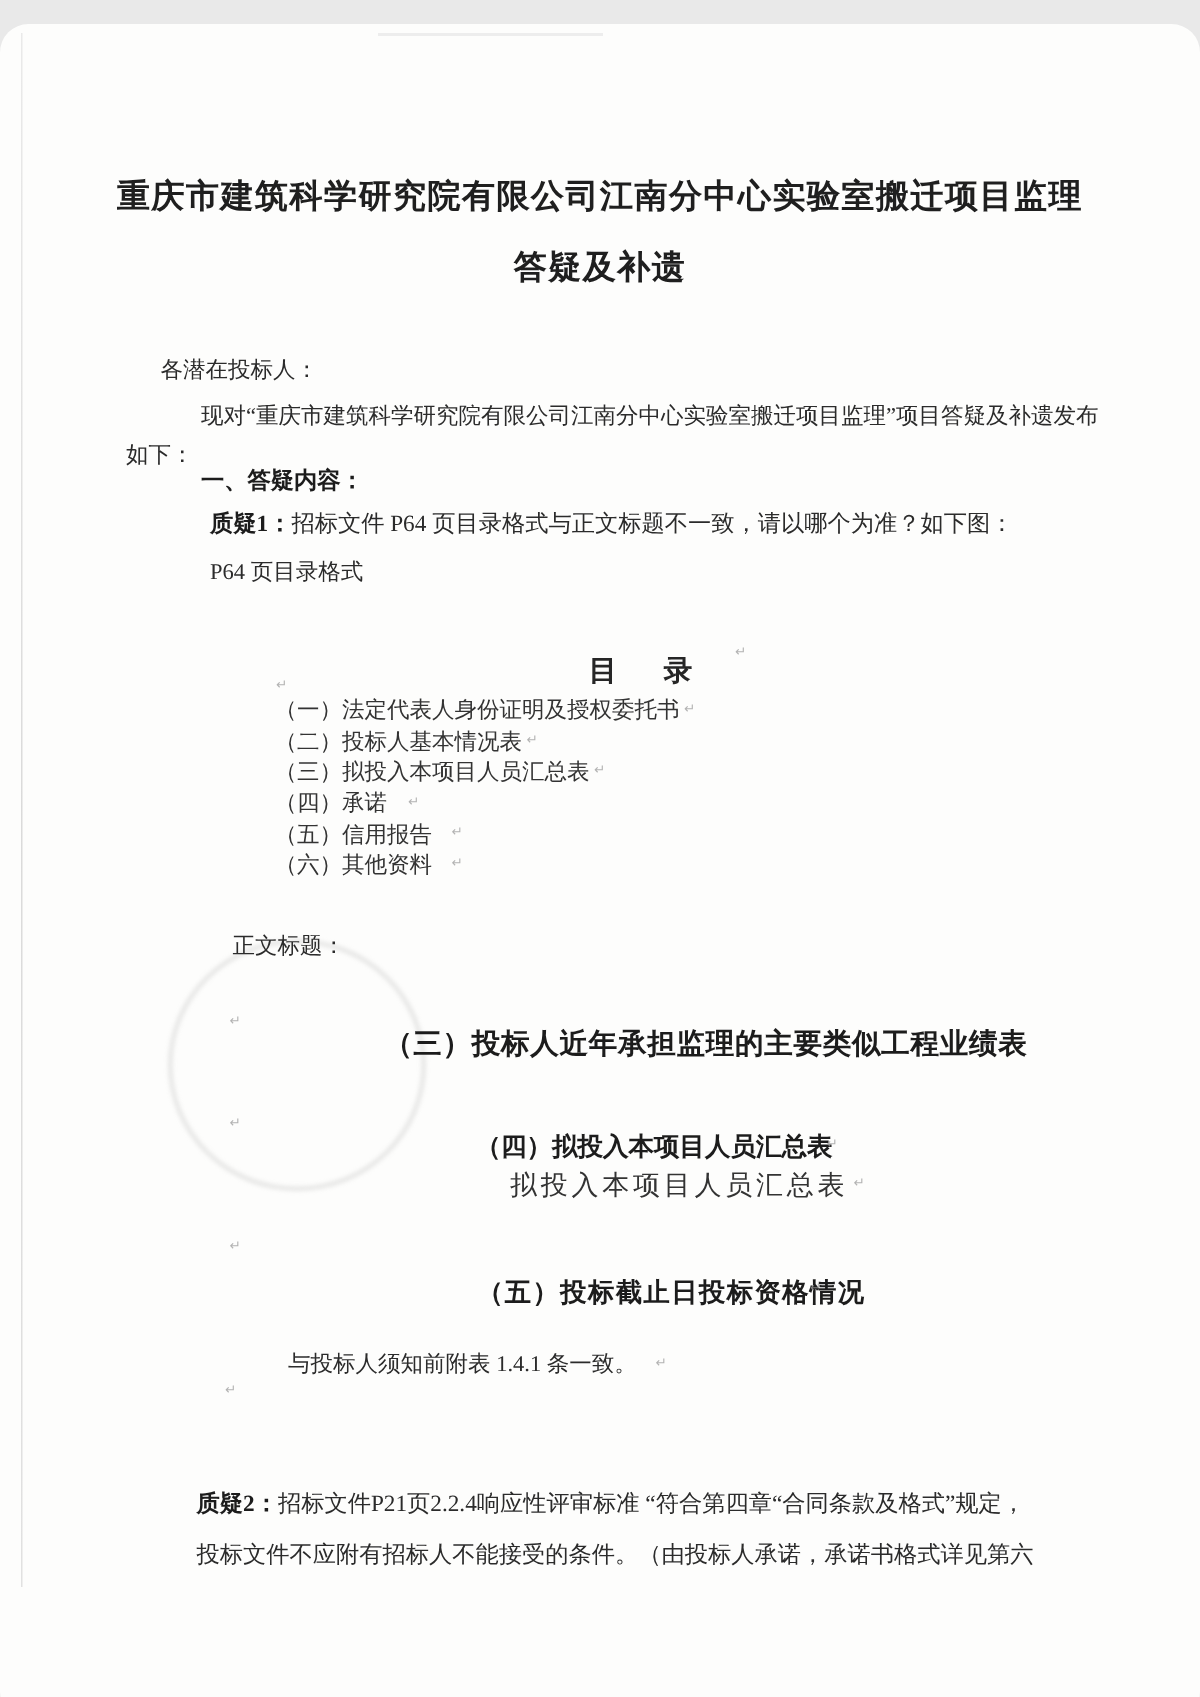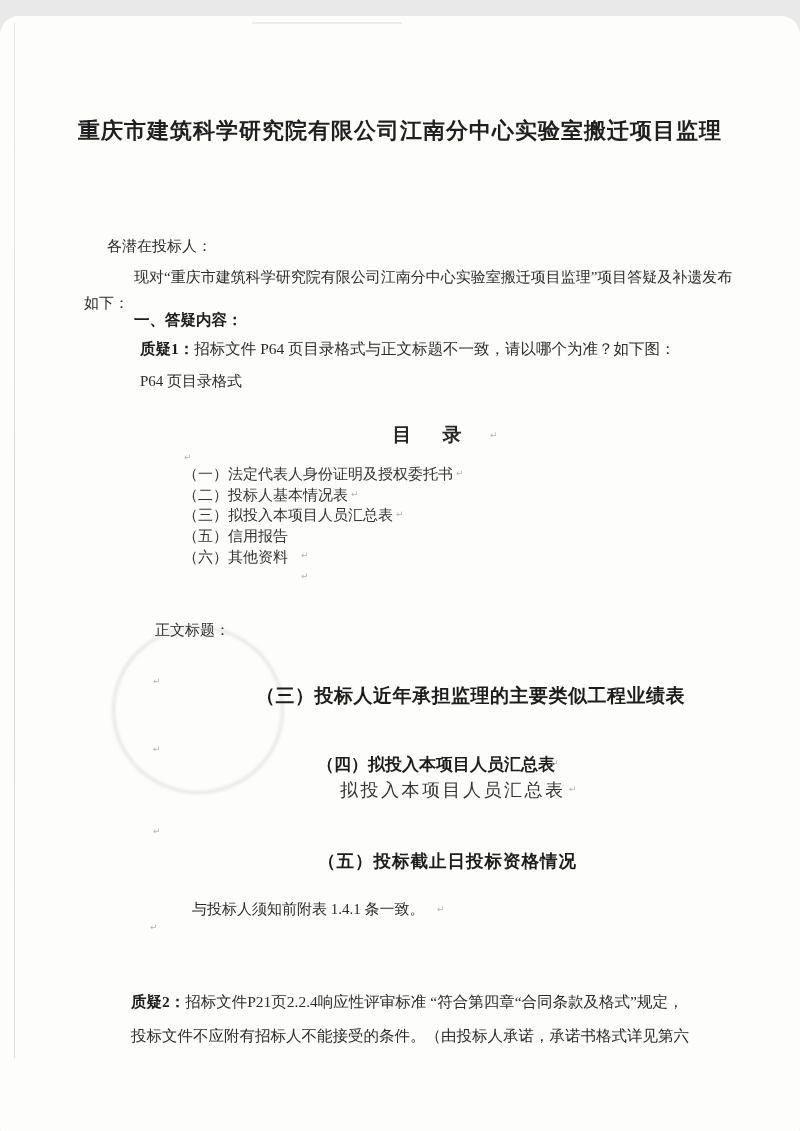--- a/index.html
+++ b/index.html
@@ -28,37 +28,39 @@
 <body>
 
 <div class="page">
 
   <div class="edge-left"></div>
   <div class="edge-bottom"></div>
   <div class="edge-top"></div>
   <div class="stamp"></div>
 
   <div class="abs title" style="top:100px;">重庆市建筑科学研究院有限公司江南分中心实验室搬迁项目监理</div>
+  <div class="abs title" style="top:147px;">答疑及补遗</div>
 
   <div class="abs body-txt" style="left:107px;top:221px;">各潜在投标人：</div>
   <div class="abs body-txt" style="left:134px;top:252px;">现对“重庆市建筑科学研究院有限公司江南分中心实验室搬迁项目监理”项目答疑及补遗发布</div>
   <div class="abs body-txt" style="left:84px;top:278px;">如下：</div>
 
   <div class="abs body-txt bold" style="left:134px;top:294px;font-size:15.5px;">一、答疑内容：</div>
 
   <div class="abs body-txt" style="left:140px;top:323px;font-size:15.5px;">
     <span class="bold">质疑1：</span><span>招标文件 P64 页目录格式与正文标题不一致，请以哪个为准？如下图：</span>
   </div>
   <div class="abs body-txt" style="left:140px;top:356px;text-align:center;">P64 页目录格式</div>
 
-  <div class="abs bold" style="left:60px;right:0;top:406px;text-align:center;font-size:19px;letter-spacing:6px;color:#262626;">目　录</div>
+  <div class="abs bold" style="left:60px;right:0;top:418px;text-align:center;font-size:19px;letter-spacing:6px;color:#262626;">目　录</div>
   <div class="abs toc">
     <div class="toc-item">（一）法定代表人身份证明及授权委托书</div>
     <div class="toc-item">（二）投标人基本情况表</div>
     <div class="toc-item">（三）拟投入本项目人员汇总表</div>
+    <div class="toc-item">（四）承诺</div>
     <div class="toc-item">（五）信用报告</div>
     <div class="toc-item">（六）其他资料</div>
   </div>
 
   <div class="abs body-txt" style="left:155px;top:605px;">正文标题：</div>
 
   <div class="abs bold" style="left:256px;top:667px;font-size:19px;letter-spacing:.5px;">（三）投标人近年承担监理的主要类似工程业绩表</div>
 
   <div class="abs bold" style="left:317px;top:737px;font-size:17px;">（四）拟投入本项目人员汇总表</div>
   <div class="abs" style="left:340px;top:762px;font-size:18px;letter-spacing:2.5px;color:#333;">拟投入本项目人员汇总表</div>

